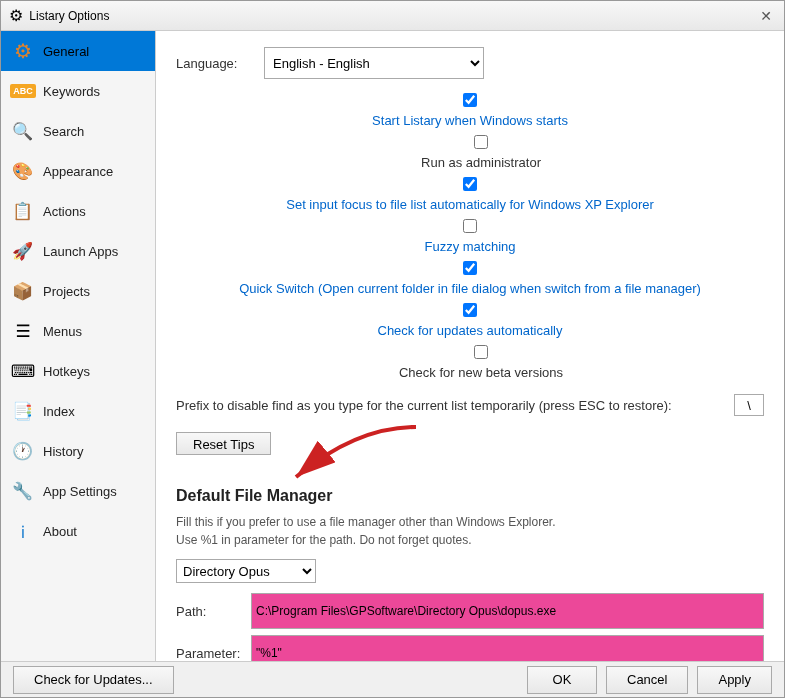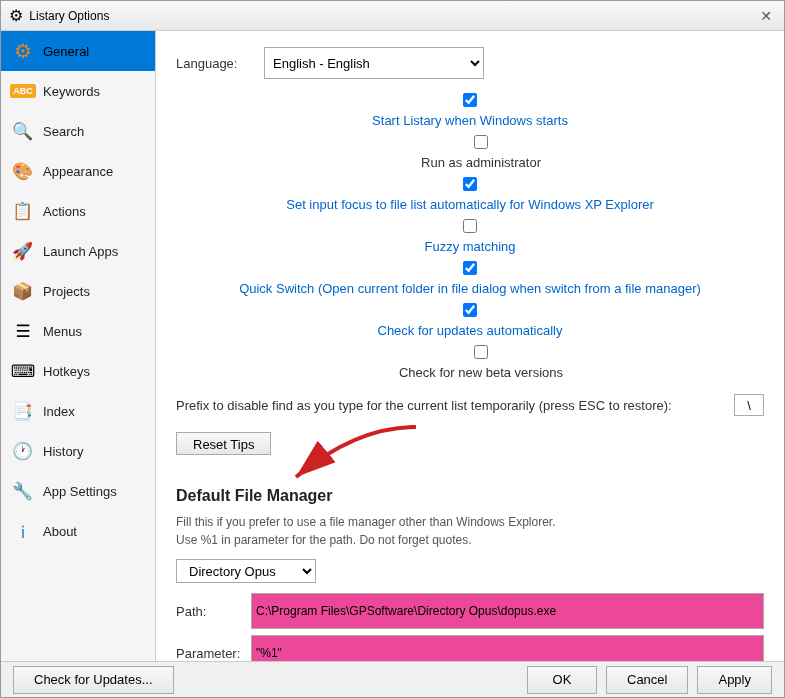--- a/index.html
+++ b/index.html
@@ -192,21 +192,21 @@
       display: flex;
       align-items: center;
       margin-bottom: 10px;
     }
     select.fm-select {
       width: 140px;
       height: 24px;
       font-size: 13px;
       border: 1px solid #aaa;
       background: #fff;
-      padding: 0 8px;
+      padding: 0 2px;
     }
     .path-row {
       display: flex;
       align-items: center;
       margin-bottom: 6px;
     }
     .path-label {
       font-size: 13px;
       color: #333;
       min-width: 75px;

